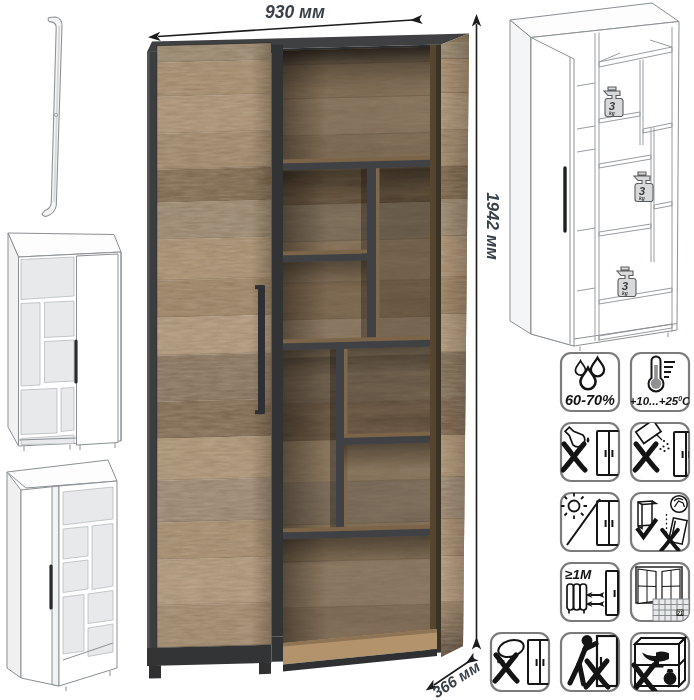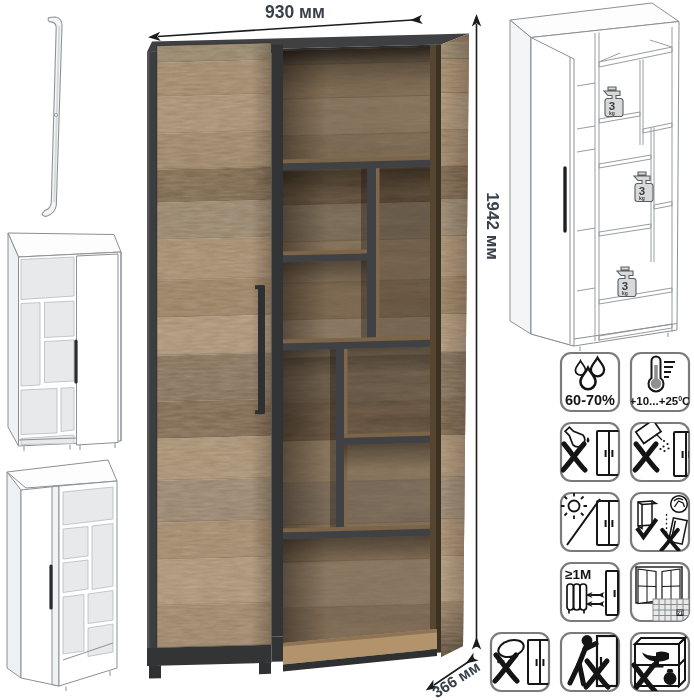--- a/index.html
+++ b/index.html
@@ -1,15 +1,15 @@
 <!DOCTYPE html>
 <html><head><meta charset="utf-8"><title>shelf</title><style>
 html,body{margin:0;padding:0;background:#ffffff;}
 body{width:694px;height:700px;font-family:"Liberation Sans",sans-serif;}
-#stage{position:relative;width:694px;height:700px;overflow:hidden;background:#fff;}
+#stage{position:relative;width:694px;height:700px;overflow:hidden;background:#fff;font-style:italic;}
 </style></head><body>
 <div id="stage">
 <svg width="694" height="700" viewBox="0 0 694 700" font-family="Liberation Sans, sans-serif">
 <defs>
 <filter id="grainD" x="-5%" y="-5%" width="110%" height="110%">
   <feTurbulence type="fractalNoise" baseFrequency="0.06 0.5" numOctaves="3" seed="7" result="n"></feTurbulence>
   <feColorMatrix in="n" type="matrix" values="0 0 0 0 0.18  0 0 0 0 0.12  0 0 0 0 0.07  0.8 0 0 0 0" result="c"></feColorMatrix>
   <feComposite in="c" operator="in" in2="SourceAlpha"></feComposite>
 </filter>
 <filter id="grainL" x="-5%" y="-5%" width="110%" height="110%">

